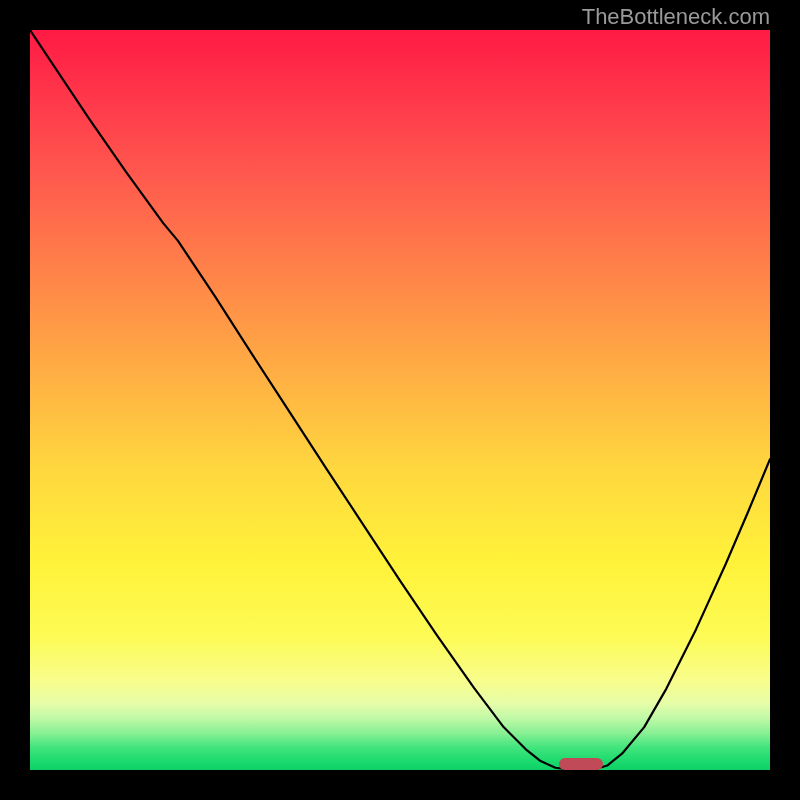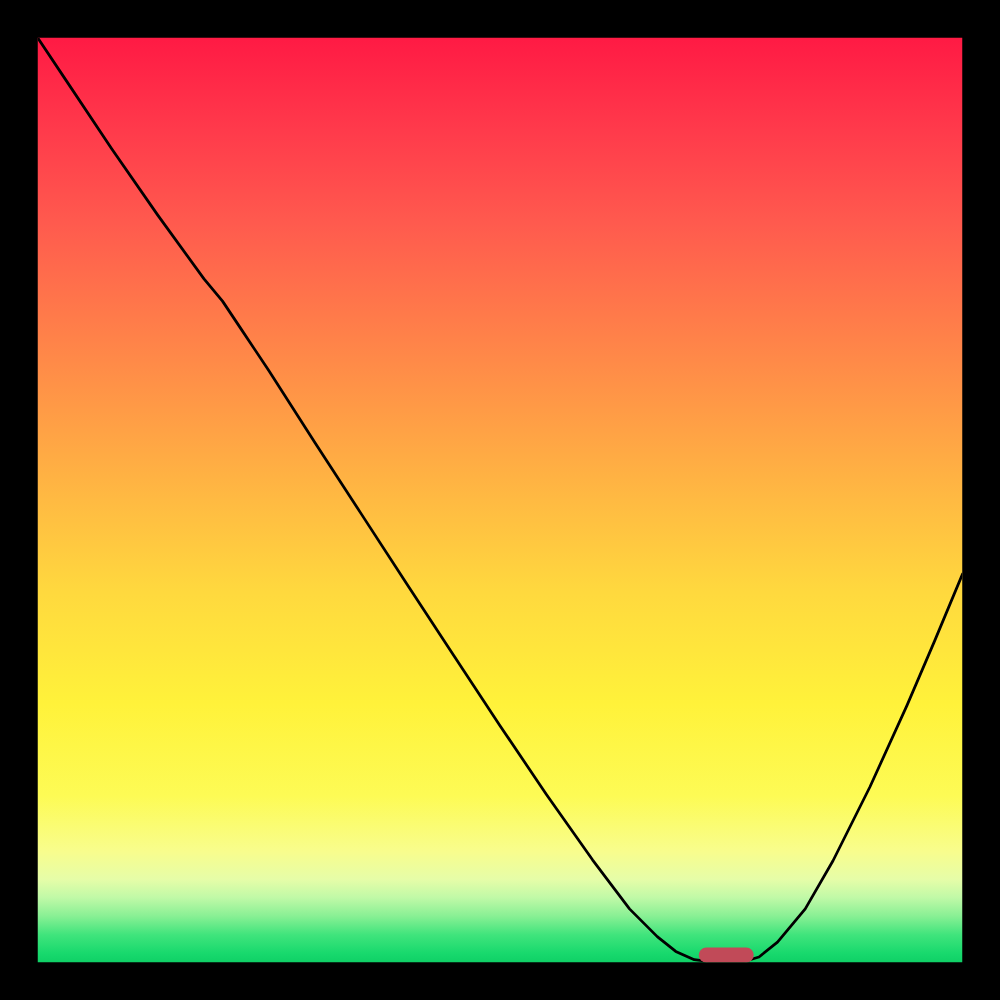--- a/index.html
+++ b/index.html
@@ -63,20 +63,21 @@
     color: #9a9a9a;
     font-size: 22px;
     font-weight: 500;
     white-space: nowrap;
   }
 </style>
 </head>
 <body>
 
 <div class="frame">
+  <div class="watermark">TheBottleneck.com</div>
   <div class="plot">
     <div class="gradient"></div>
     <svg id="curve-svg" class="curve" viewBox="0 0 740 740" preserveAspectRatio="none">
       <path id="curve-path" d="M0.00 0.00 L22.20 33.30 L59.20 88.80 L96.20 142.08 L133.20 193.14 L148.00 210.90 L162.80 233.10 L185.00 266.40 L222.00 324.12 L259.00 381.10 L296.00 438.08 L333.00 494.32 L370.00 550.56 L407.00 605.32 L444.00 657.86 L473.60 697.08 L495.80 719.28 L510.60 731.12 L525.40 737.78 L543.90 740.00 L562.40 740.00 L577.20 735.56 L592.00 723.72 L614.20 697.08 L636.40 658.60 L666.00 599.40 L695.60 534.28 L717.80 482.48 L740.00 429.20" fill="none" stroke="#000" stroke-width="2.2" stroke-linejoin="round" stroke-linecap="round"></path>
     </svg>
     <div id="marker" class="marker" style="left: 529.1px; top: 728px; width: 44.4px;"></div>
   </div>
 </div>
 
 </body></html>

